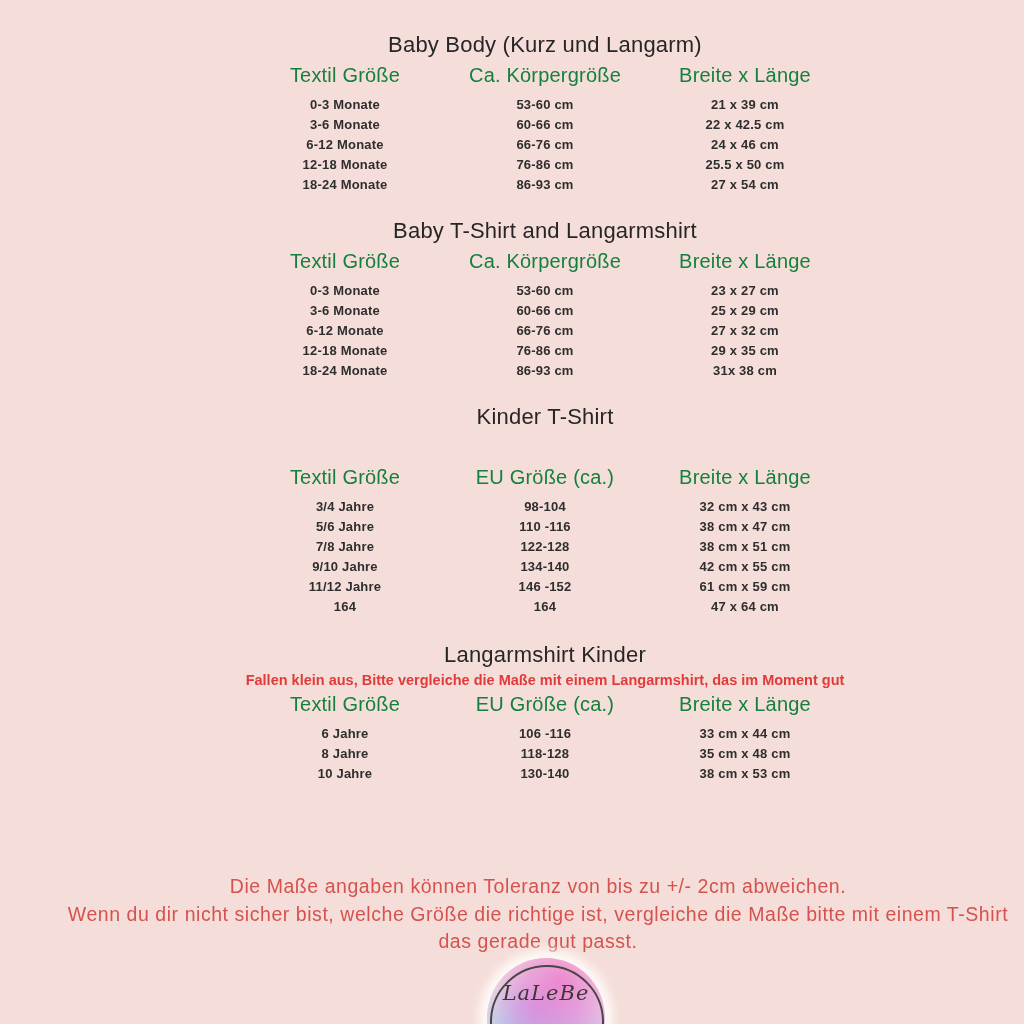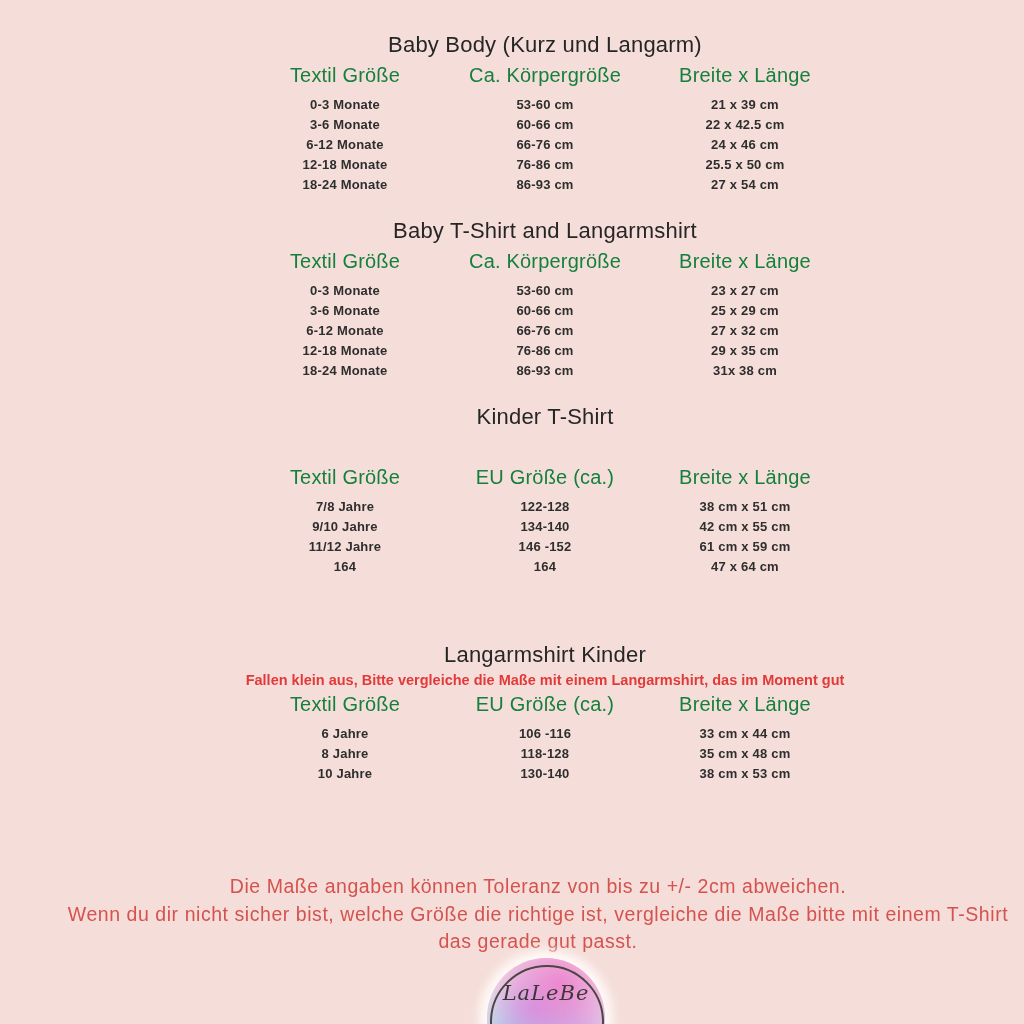--- a/index.html
+++ b/index.html
@@ -229,20 +229,30 @@
 
   <section class="size-table s3">
     <h2 class="ttitle">Kinder T-Shirt</h2>
     <div class="thead">
       <span class="thcell">Textil Größe</span>
       <span class="thcell">EU Größe (ca.)</span>
       <span class="thcell">Breite x Länge</span>
     </div>
     <div class="trows">
         <div class="trow">
+          <span class="tcell">3/4 Jahre</span>
+          <span class="tcell">98-104</span>
+          <span class="tcell">32 cm x 43 cm</span>
+        </div>
+        <div class="trow">
+          <span class="tcell">5/6 Jahre</span>
+          <span class="tcell">110 -116</span>
+          <span class="tcell">38 cm x 47 cm</span>
+        </div>
+        <div class="trow">
           <span class="tcell">7/8 Jahre</span>
           <span class="tcell">122-128</span>
           <span class="tcell">38 cm x 51 cm</span>
         </div>
         <div class="trow">
           <span class="tcell">9/10 Jahre</span>
           <span class="tcell">134-140</span>
           <span class="tcell">42 cm x 55 cm</span>
         </div>
         <div class="trow">

